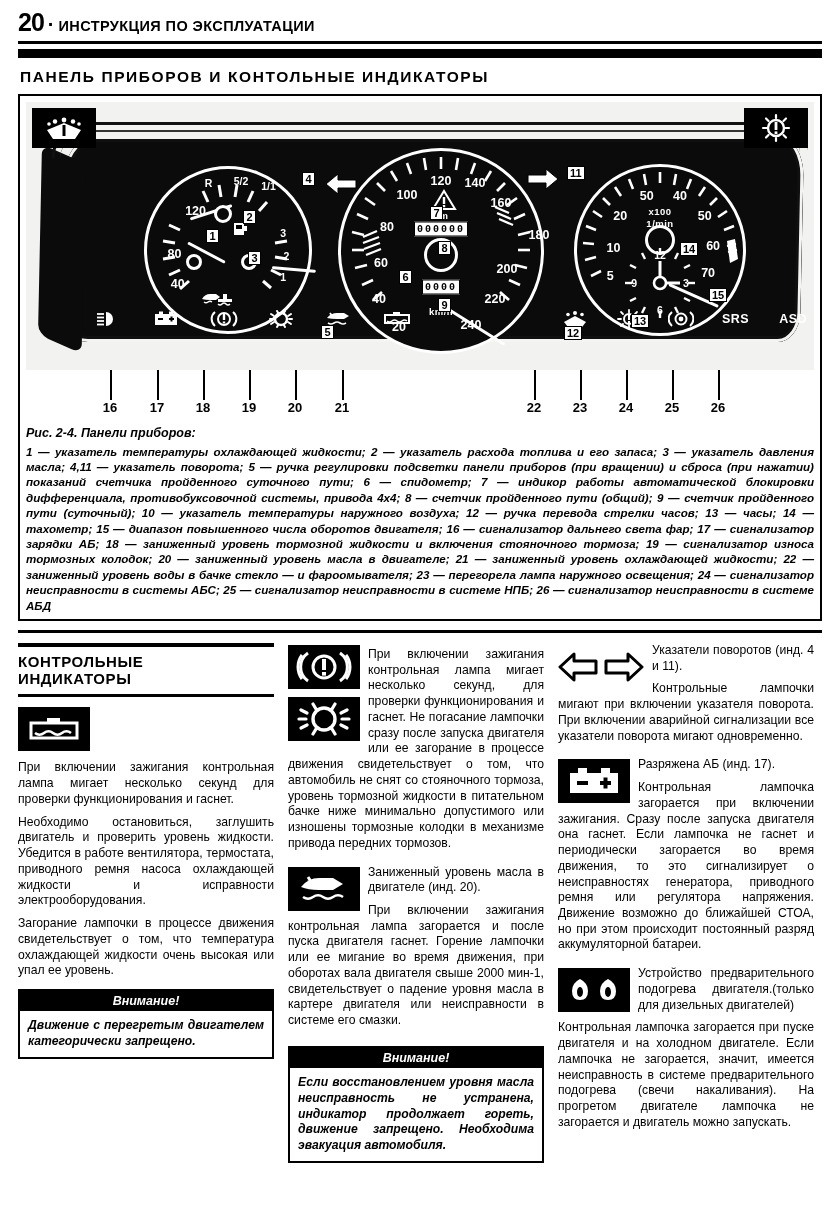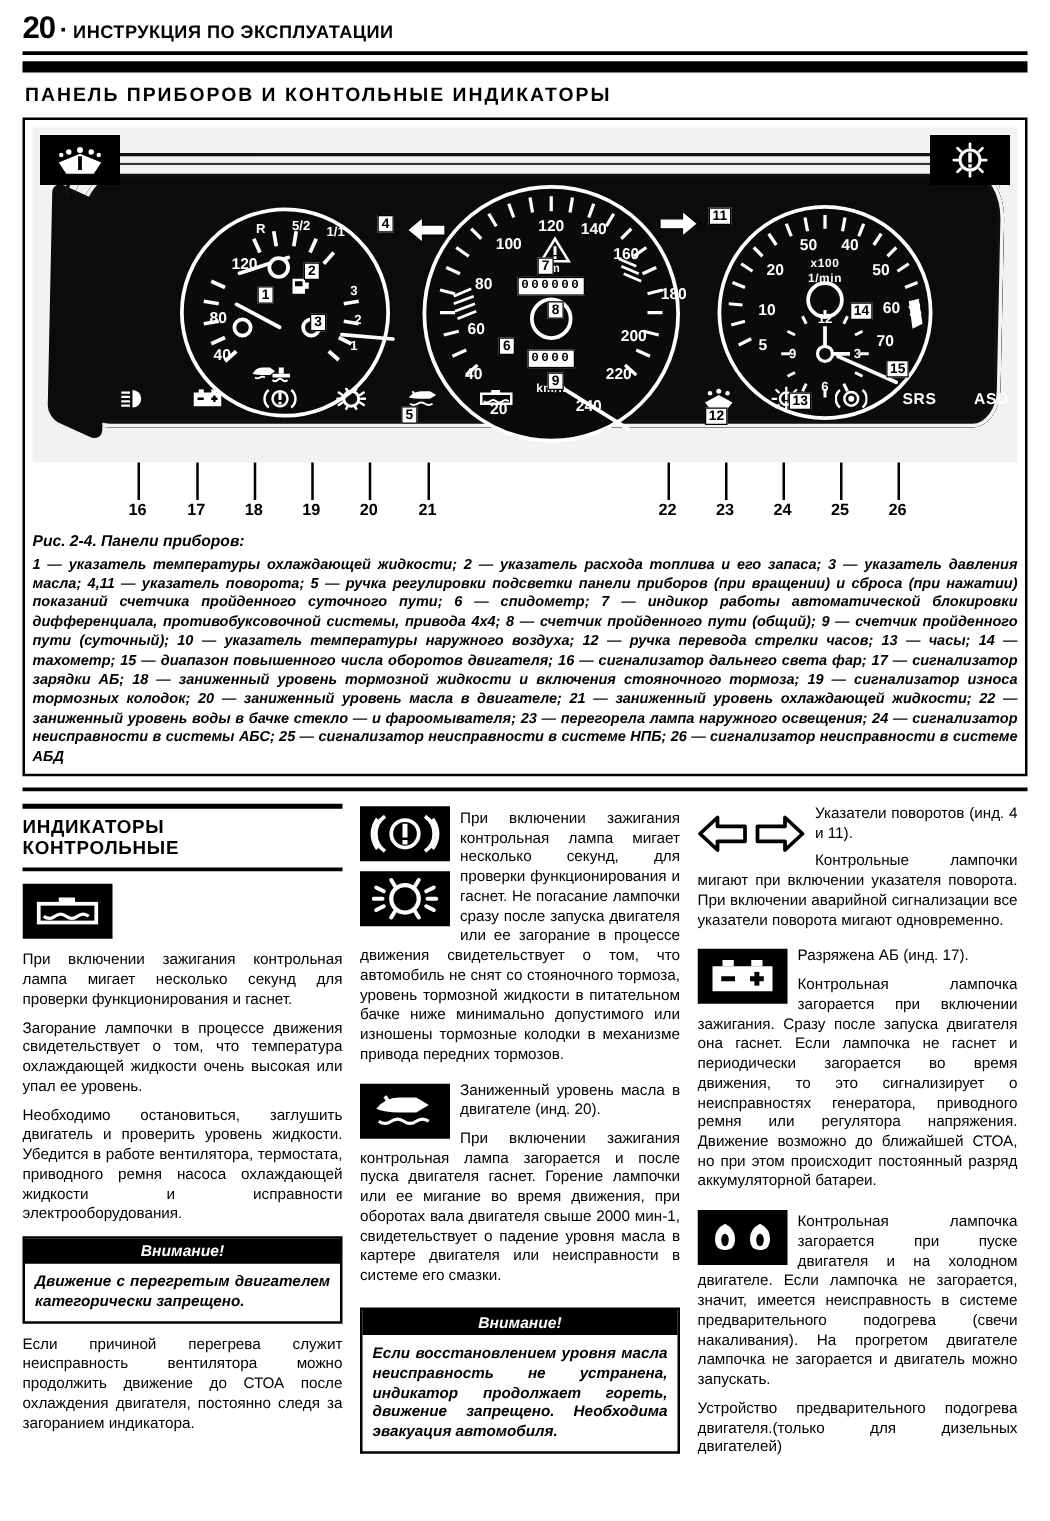--- a/index.html
+++ b/index.html
@@ -586,43 +586,42 @@
     </div>
   </div>
 
   <div class="rule-thin2"></div>
 
   <div class="cols">
 
     <div class="col">
       <div class="hrule-top"></div>
       <div class="col-head">
+        <div>КОНТРОЛЬНЫЕ</div>
         <div>ИНДИКАТОРЫ</div>
-        <div>КОНТРОЛЬНЫЕ</div>
       </div>
       <div class="hrule"></div>
 
       <div class="ind-block">
         <span class="ind-icon">
           <svg width="54" height="26" viewBox="0 0 54 26">
             <rect x="4" y="7" width="46" height="15" fill="none" stroke="#fff" stroke-width="3"></rect>
             <rect x="20" y="2" width="13" height="5" fill="#fff"></rect>
             <path d="M8 17 q4.5 3.5 9 0 q4.5 -3.5 9 0 q4.5 3.5 9 0 q4.5 -3.5 9 0" stroke="#fff" stroke-width="2.6" fill="none"></path>
           </svg>
         </span>
       </div>
       <p>При включении зажигания контрольная лампа мигает несколько секунд для проверки функционирования и гаснет.</p>
+      <p>Необходимо остановиться, заглушить двигатель и проверить уровень жидкости. Убедится в работе вентилятора, термостата, приводного ремня насоса охлаждающей жидкости и исправности электрооборудования.</p>
       <p>Загорание лампочки в процессе движения свидетельствует о том, что температура охлаждающей жидкости очень высокая или упал ее уровень.</p>
-      <p>Необходимо остановиться, заглушить двигатель и проверить уровень жидкости. Убедится в работе вентилятора, термостата, приводного ремня насоса охлаждающей жидкости и исправности электрооборудования.</p>
 
       <div class="warn">
         <div class="warn-head">Внимание!</div>
         <div class="warn-body">Движение с перегретым двигателем категорически запрещено.</div>
       </div>
-      <p>Если причиной перегрева служит неисправность вентилятора можно продолжить движение до СТОА после охлаждения двигателя, постоянно следя за загоранием индикатора.</p>
     </div>
 
     <div class="col">
       <div class="ind-block">
         <span class="ind-icon" style="margin-bottom:6px;">
           <svg width="56" height="34" viewBox="0 0 56 34">
             <circle cx="28" cy="17" r="11" fill="none" stroke="#fff" stroke-width="3"></circle>
             <rect x="26" y="9" width="4" height="11" fill="#fff"></rect>
               <rect x="26" y="22" width="4" height="3.6" fill="#fff"></rect>
             <path d="M12 3 a17 17 0 0 0 0 28" stroke="#fff" stroke-width="3" fill="none"></path>
@@ -698,19 +697,19 @@
 
       <div class="ind-block">
         <span class="ind-icon">
           <svg width="56" height="30" viewBox="0 0 56 30">
             <path d="M14 4 q-8 4 -8 12 q0 9 8 9 q8 0 8 -9 q0 -8 -8 -12 z" fill="#fff"></path>
             <path d="M42 4 q8 4 8 12 q0 9 -8 9 q-8 0 -8 -9 q0 -8 8 -12 z" fill="#fff"></path>
             <ellipse cx="14" cy="17" rx="3" ry="5" fill="#000"></ellipse>
             <ellipse cx="42" cy="17" rx="3" ry="5" fill="#000"></ellipse>
           </svg>
         </span>
+        <p class="ind-text">Устройство предварительного подогрева двигателя.(только для дизельных двигателей)</p>
         <p class="ind-text" style="margin-top:4px;">Контрольная лампочка загорается при пуске двигателя и на холодном двигателе. Если лампочка не загорается, значит, имеется неисправность в системе предварительного подогрева (свечи накаливания). На прогретом двигателе лампочка не загорается и двигатель можно запускать.</p>
-        <p class="ind-text">Устройство предварительного подогрева двигателя.(только для дизельных двигателей)</p>
       </div>
     </div>
 
   </div>
 </div>
 
 </body></html>

